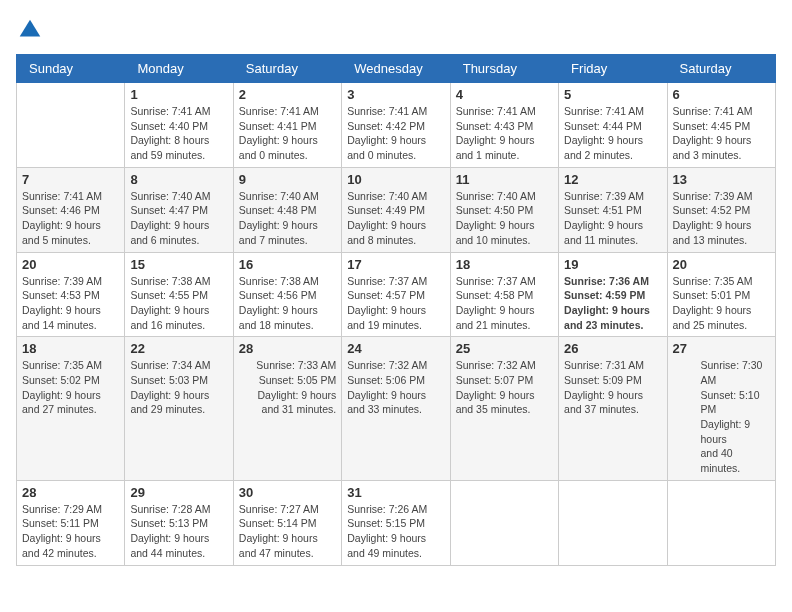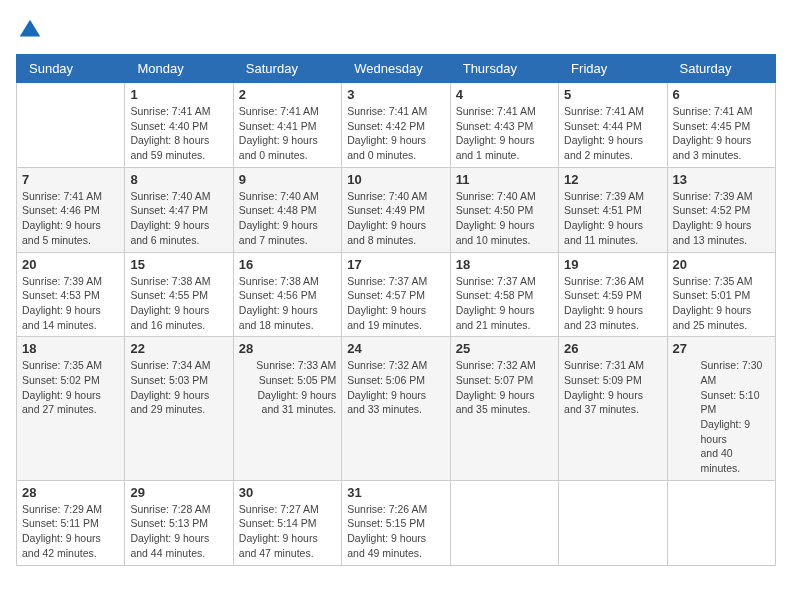--- a/index.html
+++ b/index.html
@@ -240,21 +240,21 @@
         </td>
         <td>
           <span class="day-num">18</span>
           <div class="day-info" style="white-space: pre-line;">Sunrise: 7:37 AM
 Sunset: 4:58 PM
 Daylight: 9 hours
 and 21 minutes.</div>
         </td>
         <td>
           <span class="day-num">19</span>
-          <div class="day-info" style="white-space: pre-line;">Sunrise: 7:36 AM
+          <div class="day-info" style="white-space: pre-line; font-weight: bold;">Sunrise: 7:36 AM
 Sunset: 4:59 PM
 Daylight: 9 hours
 and 23 minutes.</div>
         </td>
         <td>
           <span class="day-num">20</span>
           <div class="day-info" style="white-space: pre-line;">Sunrise: 7:35 AM
 Sunset: 5:01 PM
 Daylight: 9 hours
 and 25 minutes.</div>

